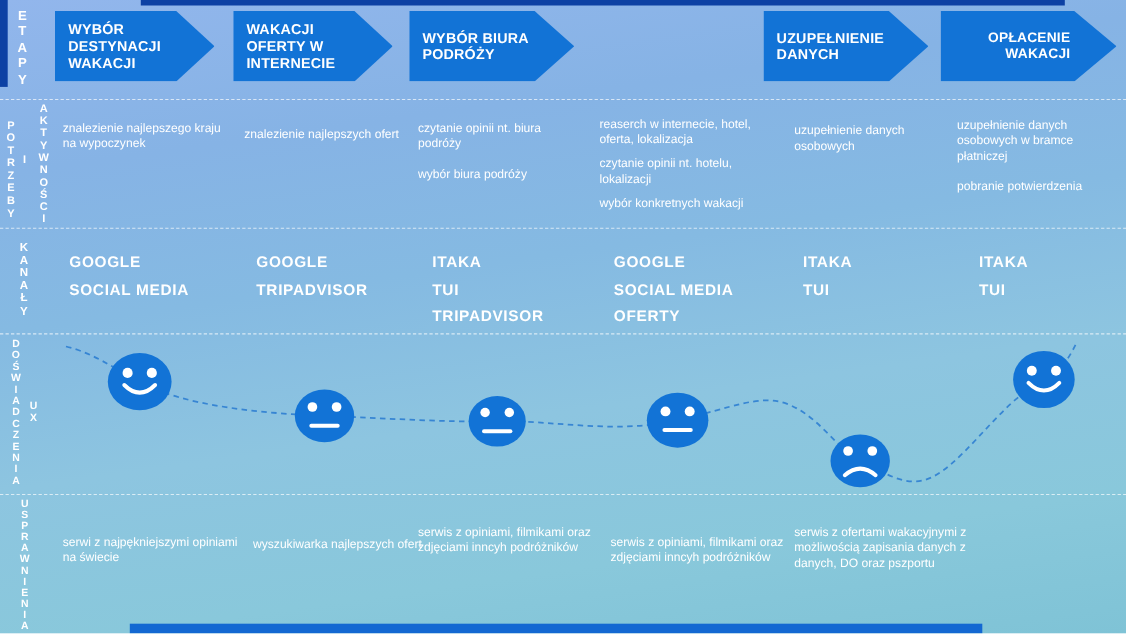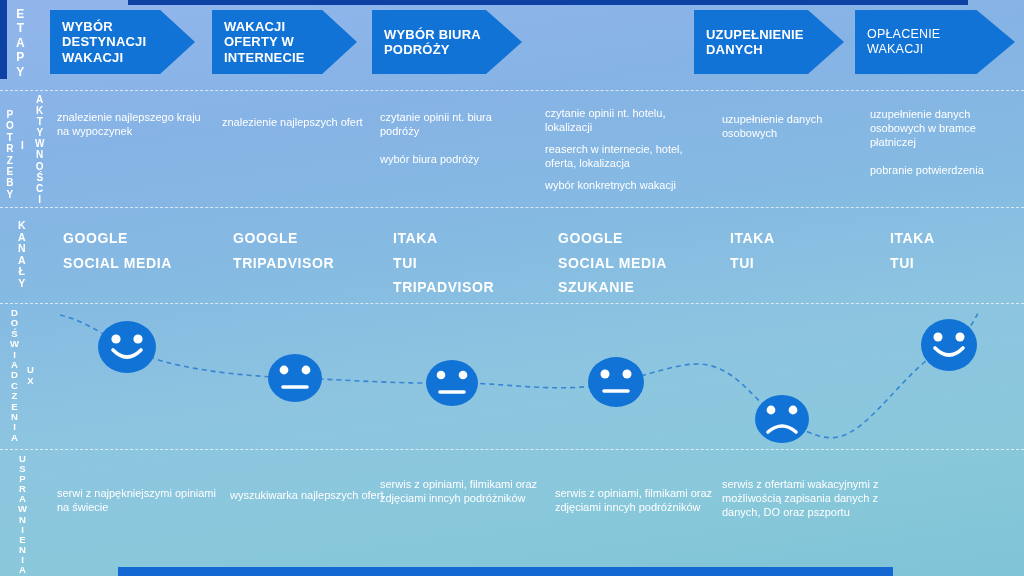--- a/index.html
+++ b/index.html
@@ -29,21 +29,21 @@
 
   
   .stage-arrow {
     position:absolute; top:10px; height:64px; background:#1273d6;
     clip-path:polygon(0 0,76% 0,100% 50%,76% 100%,0 100%);
     display:flex; align-items:center; padding-left:12px; box-sizing:border-box;
   }
   .stage-arrow span { font-weight:700; font-size:13px; line-height:1.18; letter-spacing:.2px; max-width:106px; display:block; }
   .a1{left:50px;width:145px} .a2{left:212px;width:145px} .a3{left:372px;width:150px}
   .a4{left:533px;width:150px} .a5{left:694px;width:150px} .a6{left:855px;width:160px}
-  .a6 span{ font-weight:400; font-size:12.5px; }
+  .a6 span{ font-weight:700; font-size:12.5px;text-align:right; }
 
   
   .txtcol { position:absolute; width:152px; font-size:11px; line-height:1.28; }
   .txtcol p { margin:0 0 14px 0; }
   .n1{left:57px; top:110px} .n2{left:222px; top:115px} .n3{left:380px; top:110px}
   .n4{left:545px; top:106px; width:150px} .n4 p{margin-bottom:8px}
   .n5{left:722px; top:112px} .n6{left:870px; top:107px; width:148px}
   .u1{left:57px; top:486px; width:170px} .u2{left:230px; top:488px; width:160px}
   .u3{left:380px; top:477px; width:160px} .u4{left:555px; top:486px; width:160px}
   .u5{left:722px; top:477px; width:190px}
@@ -98,22 +98,22 @@
       <p>znalezienie najlepszych ofert</p>
     </div>
   <div class="txtcol n1">
       <p>znalezienie najlepszego kraju na wypoczynek</p>
     </div>
   <div class="txtcol n3">
     <p>czytanie opinii nt. biura podróży</p>
     <p>wybór biura podróży</p>
   </div>
   <div class="txtcol n4">
+    <p>reaserch w internecie, hotel, oferta, lokalizacja</p>
     <p>czytanie opinii nt. hotelu, lokalizacji</p>
-    <p>reaserch w internecie, hotel, oferta, lokalizacja</p>
     <p>wybór konkretnych wakacji</p>
   </div>
   <div class="txtcol n5">
       <p>uzupełnienie danych osobowych</p>
     </div>
   <div class="txtcol n6">
     <p>uzupełnienie danych osobowych w bramce płatniczej</p>
     <p>pobranie potwierdzenia</p>
   </div>
 
@@ -126,21 +126,21 @@
     <div>TRIPADVISOR</div>
   </div>
   <div class="chcol c3">
     <div>ITAKA</div>
     <div>TUI</div>
     <div>TRIPADVISOR</div>
   </div>
   <div class="chcol c4">
     <div>GOOGLE</div>
     <div>SOCIAL MEDIA</div>
-    <div>SZUKANIE</div>
+    <div>OFERTY</div>
   </div>
   <div class="chcol c5">
     <div>ITAKA</div>
     <div>TUI</div>
   </div>
   <div class="chcol c6">
     <div>ITAKA</div>
     <div>TUI</div>
   </div>
 

